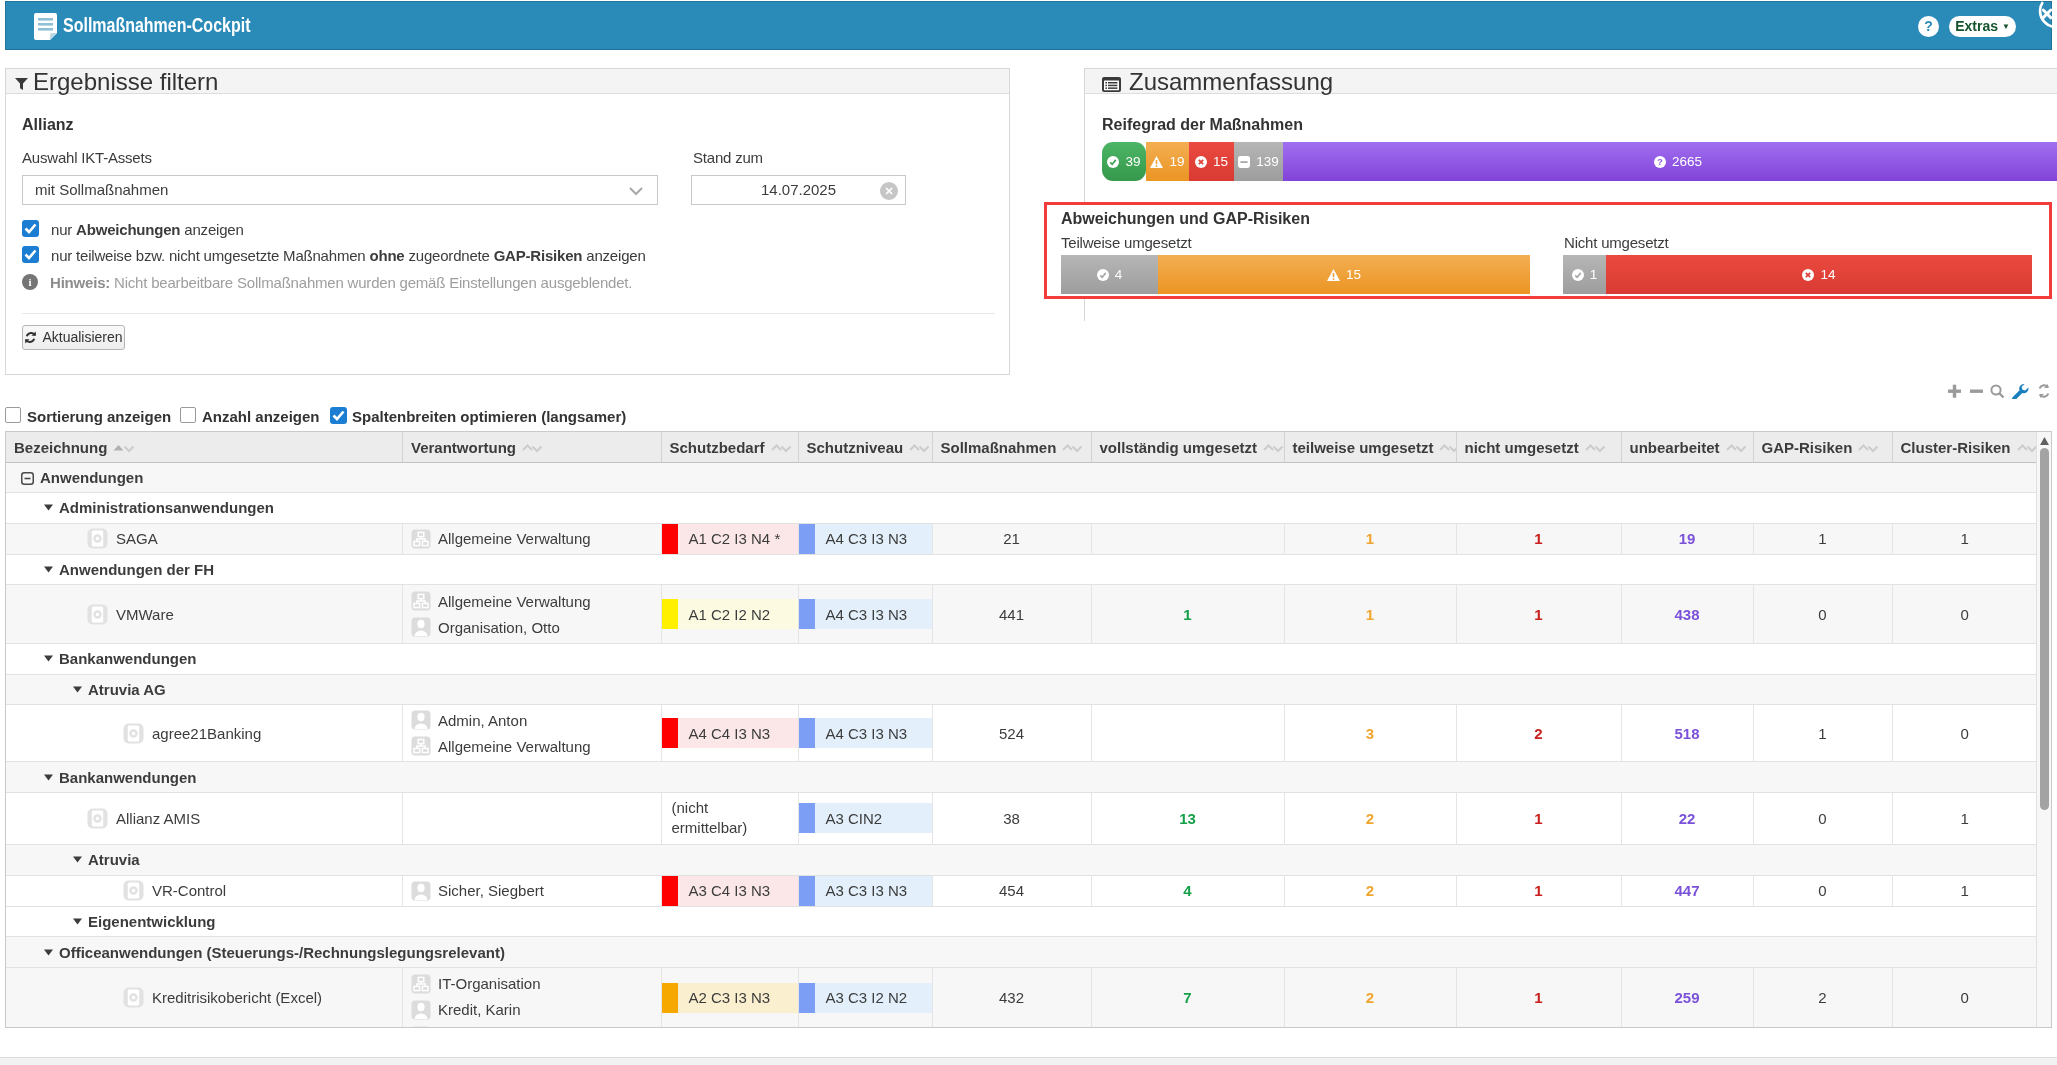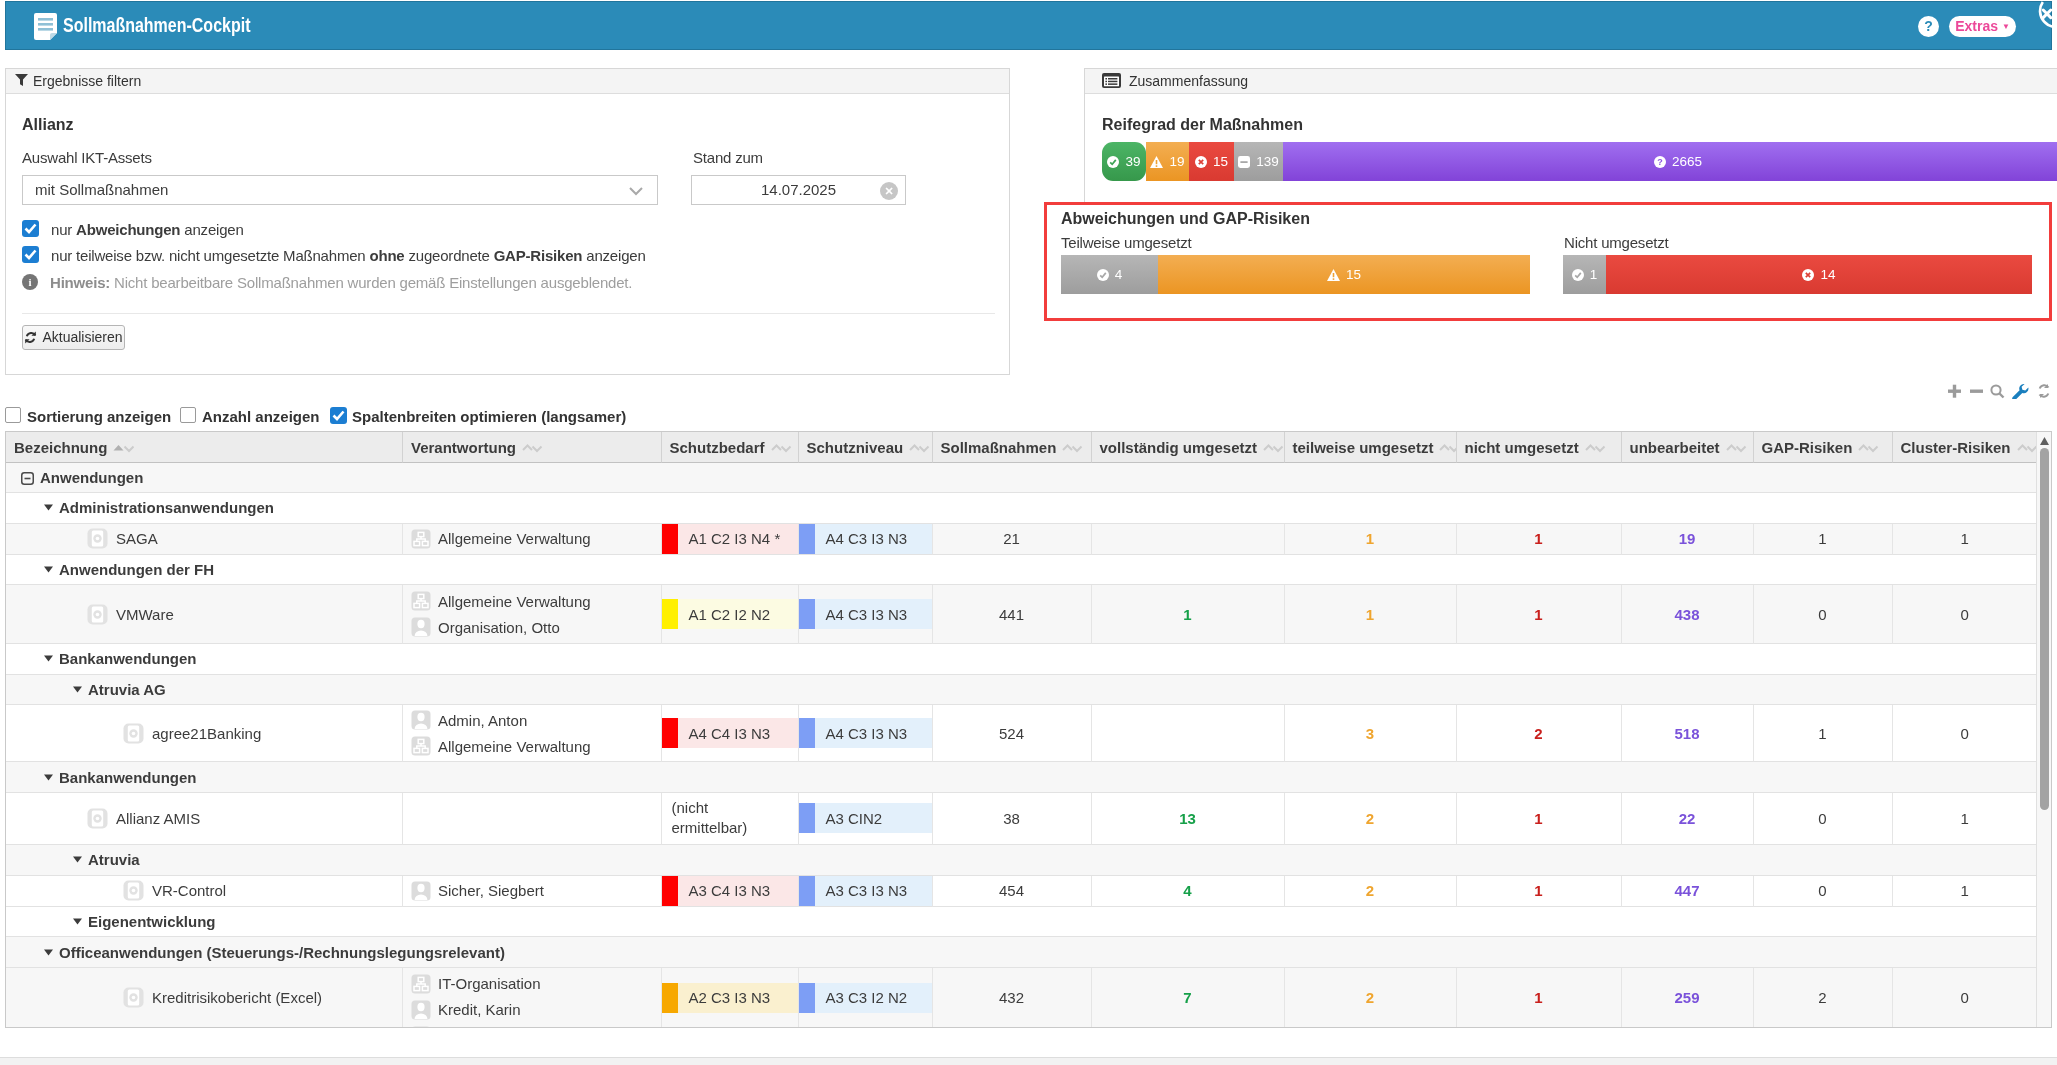--- a/index.html
+++ b/index.html
@@ -4,25 +4,25 @@
 <title>Sollmaßnahmen-Cockpit</title>
 <style>
   * { box-sizing: border-box; margin:0; padding:0; }
   html,body { width:2057px; height:1065px; background:#fff; font-family:"Liberation Sans", sans-serif; color:#3c3c3c; overflow:hidden; }
   .abs { position:absolute; }
 
   
   #topbar { position:absolute; left:5px; top:1px; width:2047px; height:49px; background:#2b8bb8; border:1px solid #21759c; }
   #topbar h1 { position:absolute; left:57px; top:0; height:47px; line-height:47px; font-size:19.5px; color:#fff; font-weight:bold; transform:scaleX(0.82); transform-origin:0 50%; white-space:nowrap; }
   #helpcircle { position:absolute; left:1912px; top:14px; width:21px; height:21px; border-radius:50%; background:#fff; color:#2b8bb8; font-size:14px; font-weight:bold; text-align:center; line-height:21px; }
-  #extras { position:absolute; left:1943px; top:14px; width:67px; height:21px; border-radius:11px; background:#fff; color:#ec4899; font-size:14px; font-weight:bold; text-align:center; line-height:21px; }
+  #extras { position:absolute; left:1943px; top:14px; width:67px; height:21px; border-radius:11px; background:#fff; color:#14532d; font-size:14px; font-weight:bold; text-align:center; line-height:21px; }
 
   
   .panel { position:absolute; background:#fff; border:1px solid #d7d7d7; }
-  .panel .phead { height:25px; background:#f4f4f4; border-bottom:1px solid #ddd; line-height:25px; font-size:14px; color:#333; padding-left:9px; }
+  .panel .phead { height:25px; background:#f4f4f4; border-bottom:1px solid #ddd; line-height:25px; font-size:24px; color:#333; padding-left:9px; }
 
   #fpanel { left:5px; top:68px; width:1005px; height:307px; }
   #spanel { left:1044px; top:68px; width:1006px; height:253px; border-bottom:none;margin-left:40px; }
 
   .lbl { font-size:15px; color:#3c3c3c; letter-spacing:-0.2px; }
 
   
   .sel { position:absolute; border:1px solid #c9c9c9; background:#fff; height:30px; font-size:15px; color:#3c3c3c; line-height:28px; padding-left:12px; }
   .cb { position:absolute; width:17px; height:17px; border-radius:3px; background:#1c7ed2; }
   .cb svg { position:absolute; left:2px; top:3px; }
@@ -32,21 +32,21 @@
   
   .pbar { position:absolute; display:flex; height:39px; }
   .pbar .seg { display:flex; align-items:center; justify-content:center; color:#fff; font-size:13.5px; }
   .pbar .seg span { margin-left:6px; }
   .seg.green  { background:linear-gradient(#4cb566,#36984b);border-radius:11px; }
   .seg.orange { background:linear-gradient(#f3ae52,#eb9523); }
   .seg.red    { background:linear-gradient(#ea4a40,#d93a31); }
   .seg.gray   { background:linear-gradient(#b6b6b6,#9d9d9d); }
   .seg.purple { background:linear-gradient(#a06ff0,#8243d8); }
 
-  #redbox { position:absolute; left:1044px; top:202px; width:1008px; height:119px; border:3px solid #f23d3c; background:#fff; }
+  #redbox { position:absolute; left:1044px; top:202px; width:1008px; height:97px; border:3px solid #f23d3c; background:#fff; }
 
   
   .tcb-label { font-size:15px; font-weight:bold; color:#333; white-space:nowrap; }
 
   
   #tablewrap { position:absolute; left:5px; top:431px; width:2047px; height:597px; border:1px solid #c9c9c9; overflow:hidden; }
   table { border-collapse:separate; border-spacing:0; table-layout:fixed; width:2031px; font-size:15px; color:#3c3c3c; }
   th { background:#ececec; font-weight:bold; text-align:left; height:31px; padding:0 0 0 8px; border-right:1px solid #d2d2d2; border-bottom:1px solid #c2c2c2; white-space:nowrap; overflow:hidden; }
   td { border-right:1px solid #e5e5e5; border-bottom:1px solid #e2e2e2; padding:0; overflow:hidden; vertical-align:middle; }
   tr.grp td { border-right:none; font-weight:bold;margin-top:14px; }

